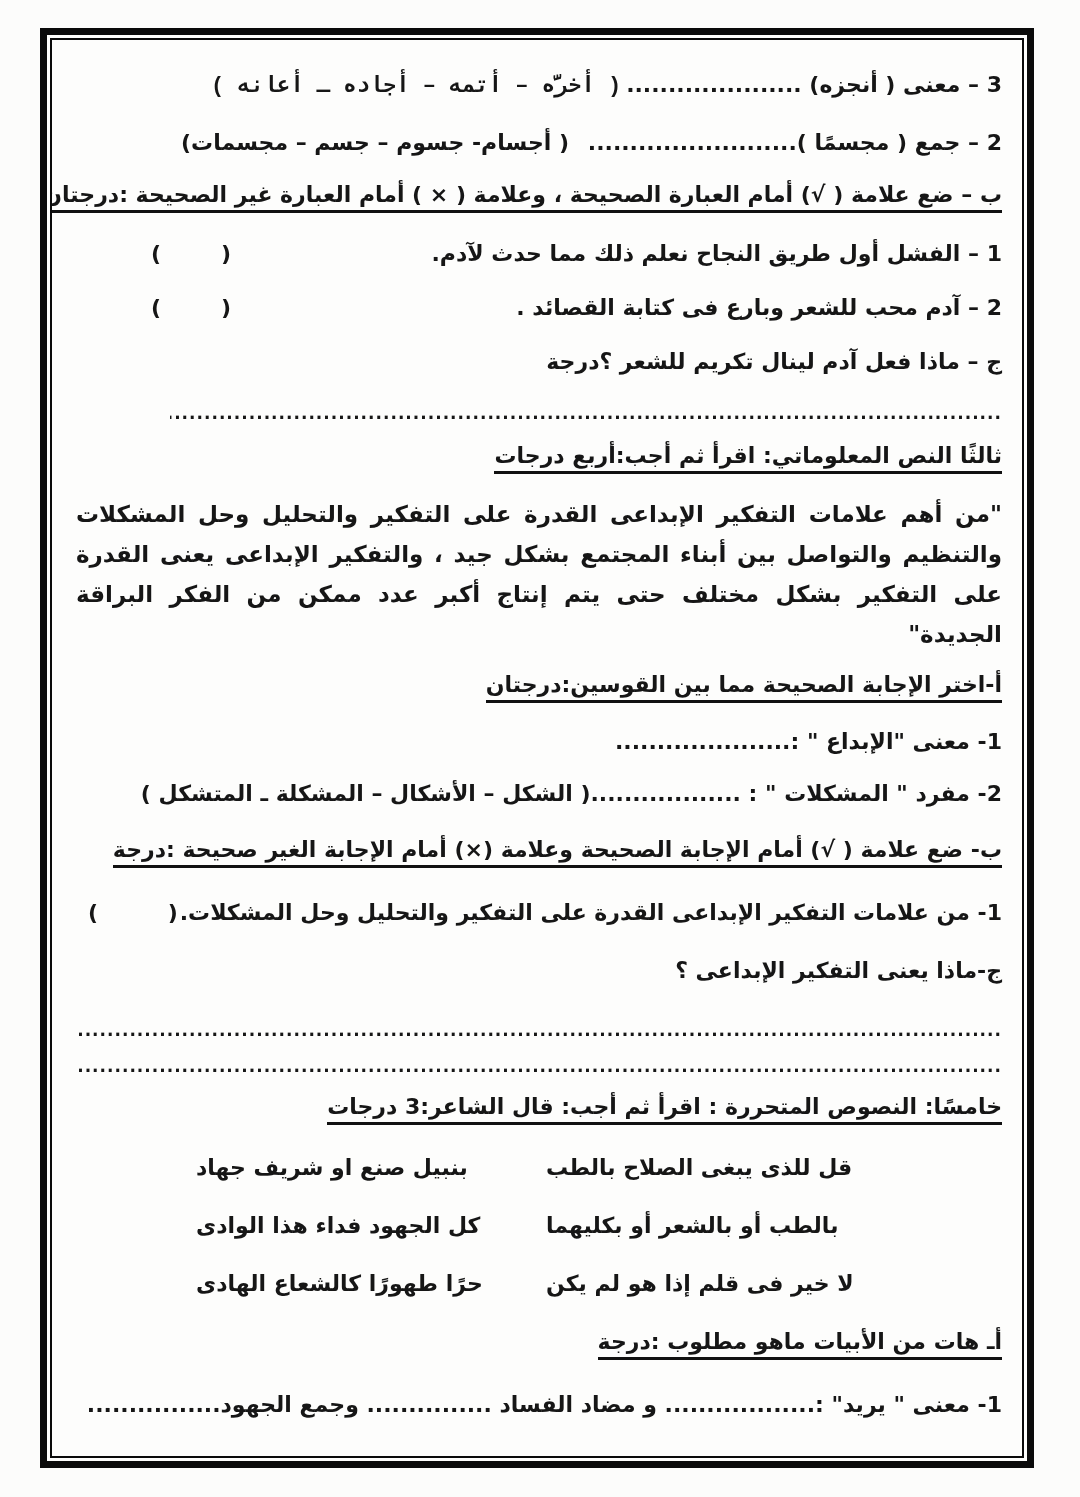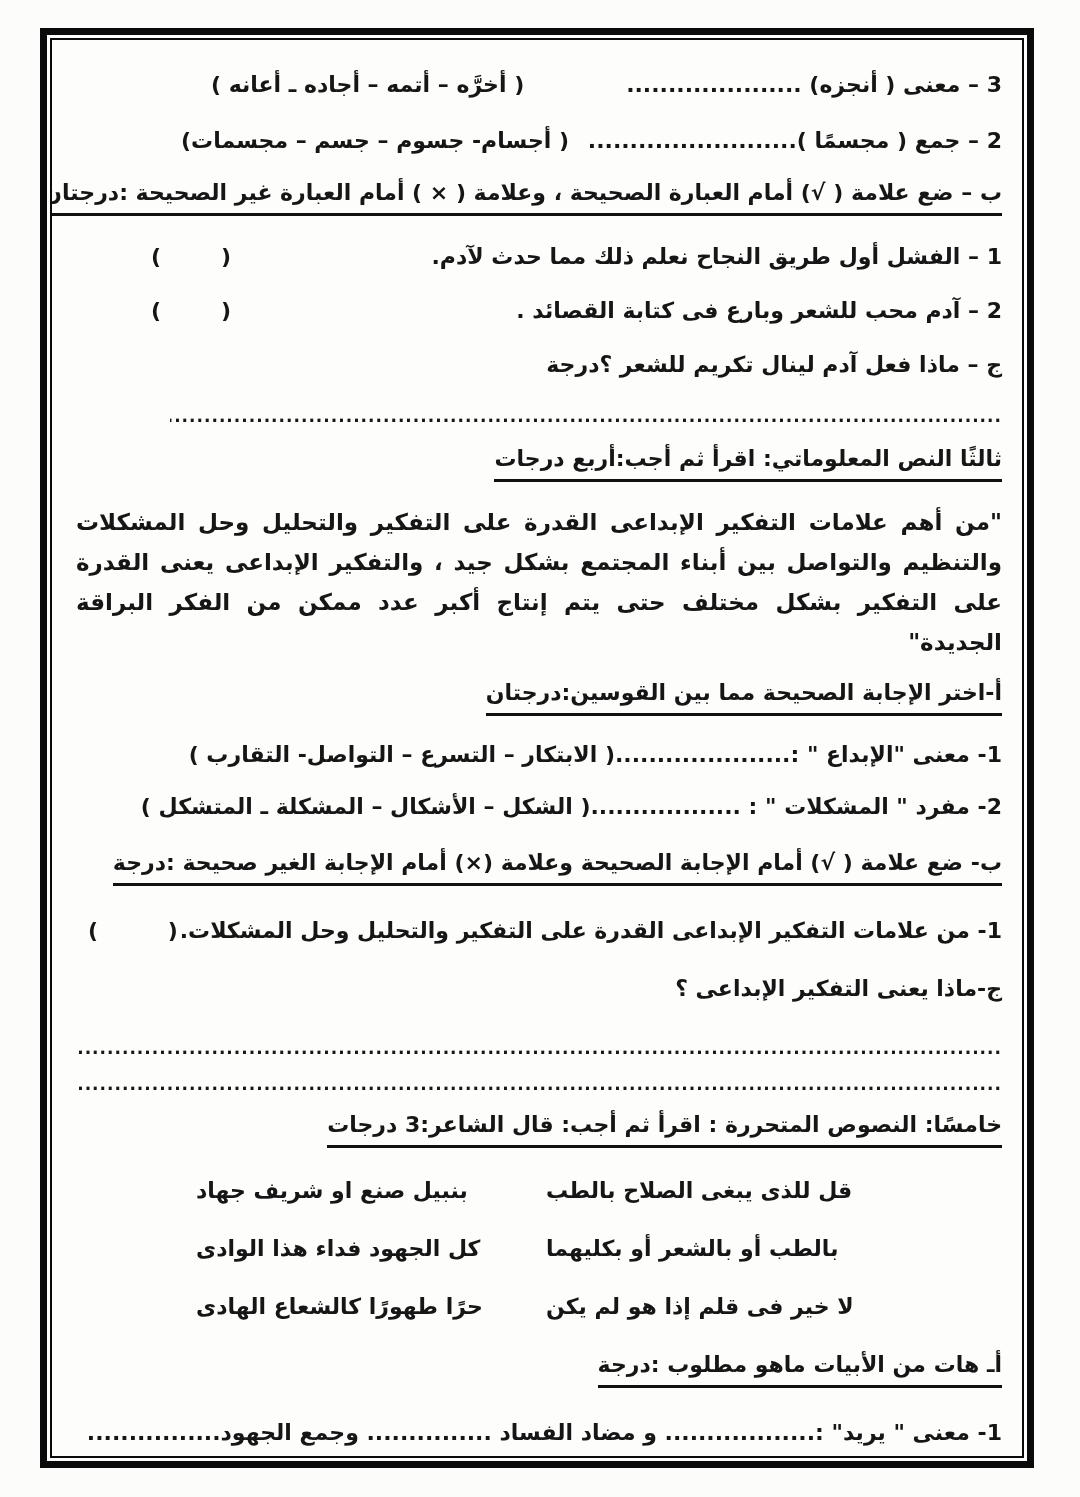--- a/index.html
+++ b/index.html
@@ -22,21 +22,20 @@
     overflow:hidden;
   }
   .row{display:flex;justify-content:space-between;align-items:baseline;}
   .qtext{font-size:22px;line-height:30px;white-space:nowrap;}
   .opts{font-size:22px;line-height:30px;white-space:nowrap;}
   .mark{font-size:22px;line-height:30px;letter-spacing:2px;}
   .heading{font-size:22px;line-height:30px;}
   .heading > span{
     display:inline-block;
     border-bottom:3px solid #111;
-    padding-bottom:5px;
     white-space:nowrap;
   }
   .passage{
     font-size:23px;line-height:40px;
     text-align:justify;text-align-last:right;
     margin-bottom:16px;
   }
   .dots-row{
     font-size:17px;line-height:20px;height:22px;
     letter-spacing:1px;overflow:hidden;white-space:nowrap;
@@ -46,21 +45,21 @@
   .m26{margin-bottom:26px;}
   .m22{margin-bottom:22px;}
   .m24{margin-bottom:24px;}
   .m28{margin-bottom:28px;}
   .m30{margin-bottom:30px;}
   .m34{margin-bottom:34px;}
   .m16{margin-bottom:16px;}
   .m14{margin-bottom:14px;}
   .m18{margin-bottom:18px;}
   .m20{margin-bottom:20px;text-decoration:underline;}
-  .off-135{margin-left:135px;}
+  .off-135{margin-left:135px;font-family:Liberation Mono, monospace;}
   .off-105{margin-left:105px;}
   .off-120{margin-left:120px;}
   .off-90{margin-left:90px;}
   .off-75{margin-left:75px;}
   .off-65{margin-left:65px;}
   .poem{
     width:700px;margin-right:106px;
     display:flex;justify-content:space-between;
   }
   .poem .hemistich{
@@ -107,21 +106,20 @@
     </div>
 
     <div class="passage">"من أهم علامات التفكير الإبداعى القدرة على التفكير والتحليل وحل المشكلات والتنظيم والتواصل بين أبناء المجتمع بشكل جيد ، والتفكير الإبداعى يعنى القدرة على التفكير بشكل مختلف حتى يتم إنتاج أكبر عدد ممكن من الفكر  البراقة الجديدة"</div>
 
     <div class="heading m24">
       <span>أ-اختر الإجابة الصحيحة مما بين القوسين:درجتان</span>
     </div>
 
     <div class="row m22">
       <span class="qtext">1- معنى "الإبداع " :.....................</span>
-      <span class="opts off-120">( الابتكار – التسرع – التواصل- التقارب )</span>
     </div>
 
     <div class="row m26">
       <span class="qtext">2- مفرد  " المشكلات " :  ..................</span>
       <span class="opts off-90">( الشكل – الأشكال – المشكلة ـ المتشكل  )</span>
     </div>
 
     <div class="heading m30">
       <span>ب- ضع علامة ( √) أمام الإجابة الصحيحة وعلامة (×) أمام الإجابة الغير صحيحة :درجة</span>
     </div>

